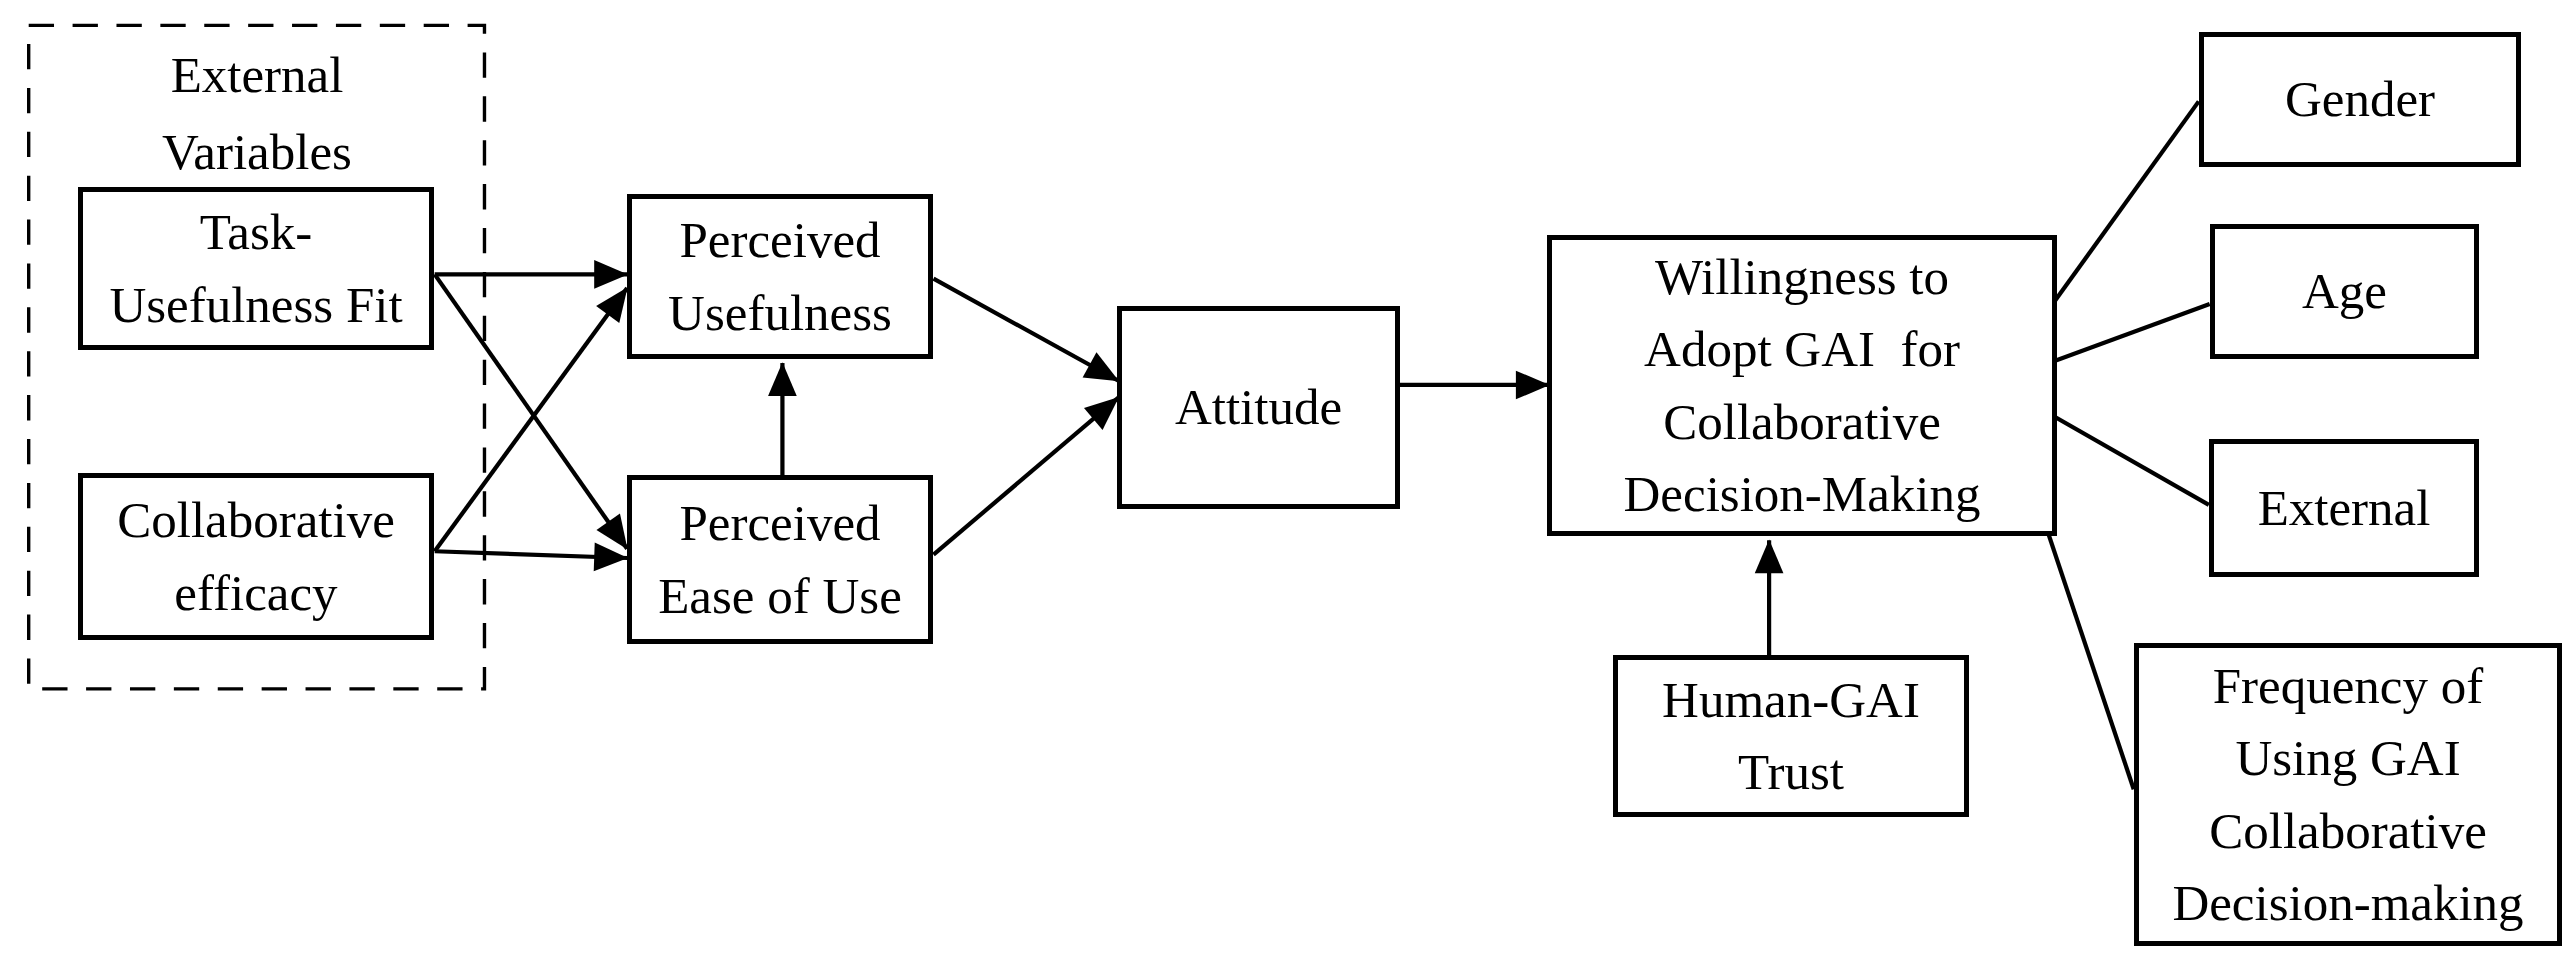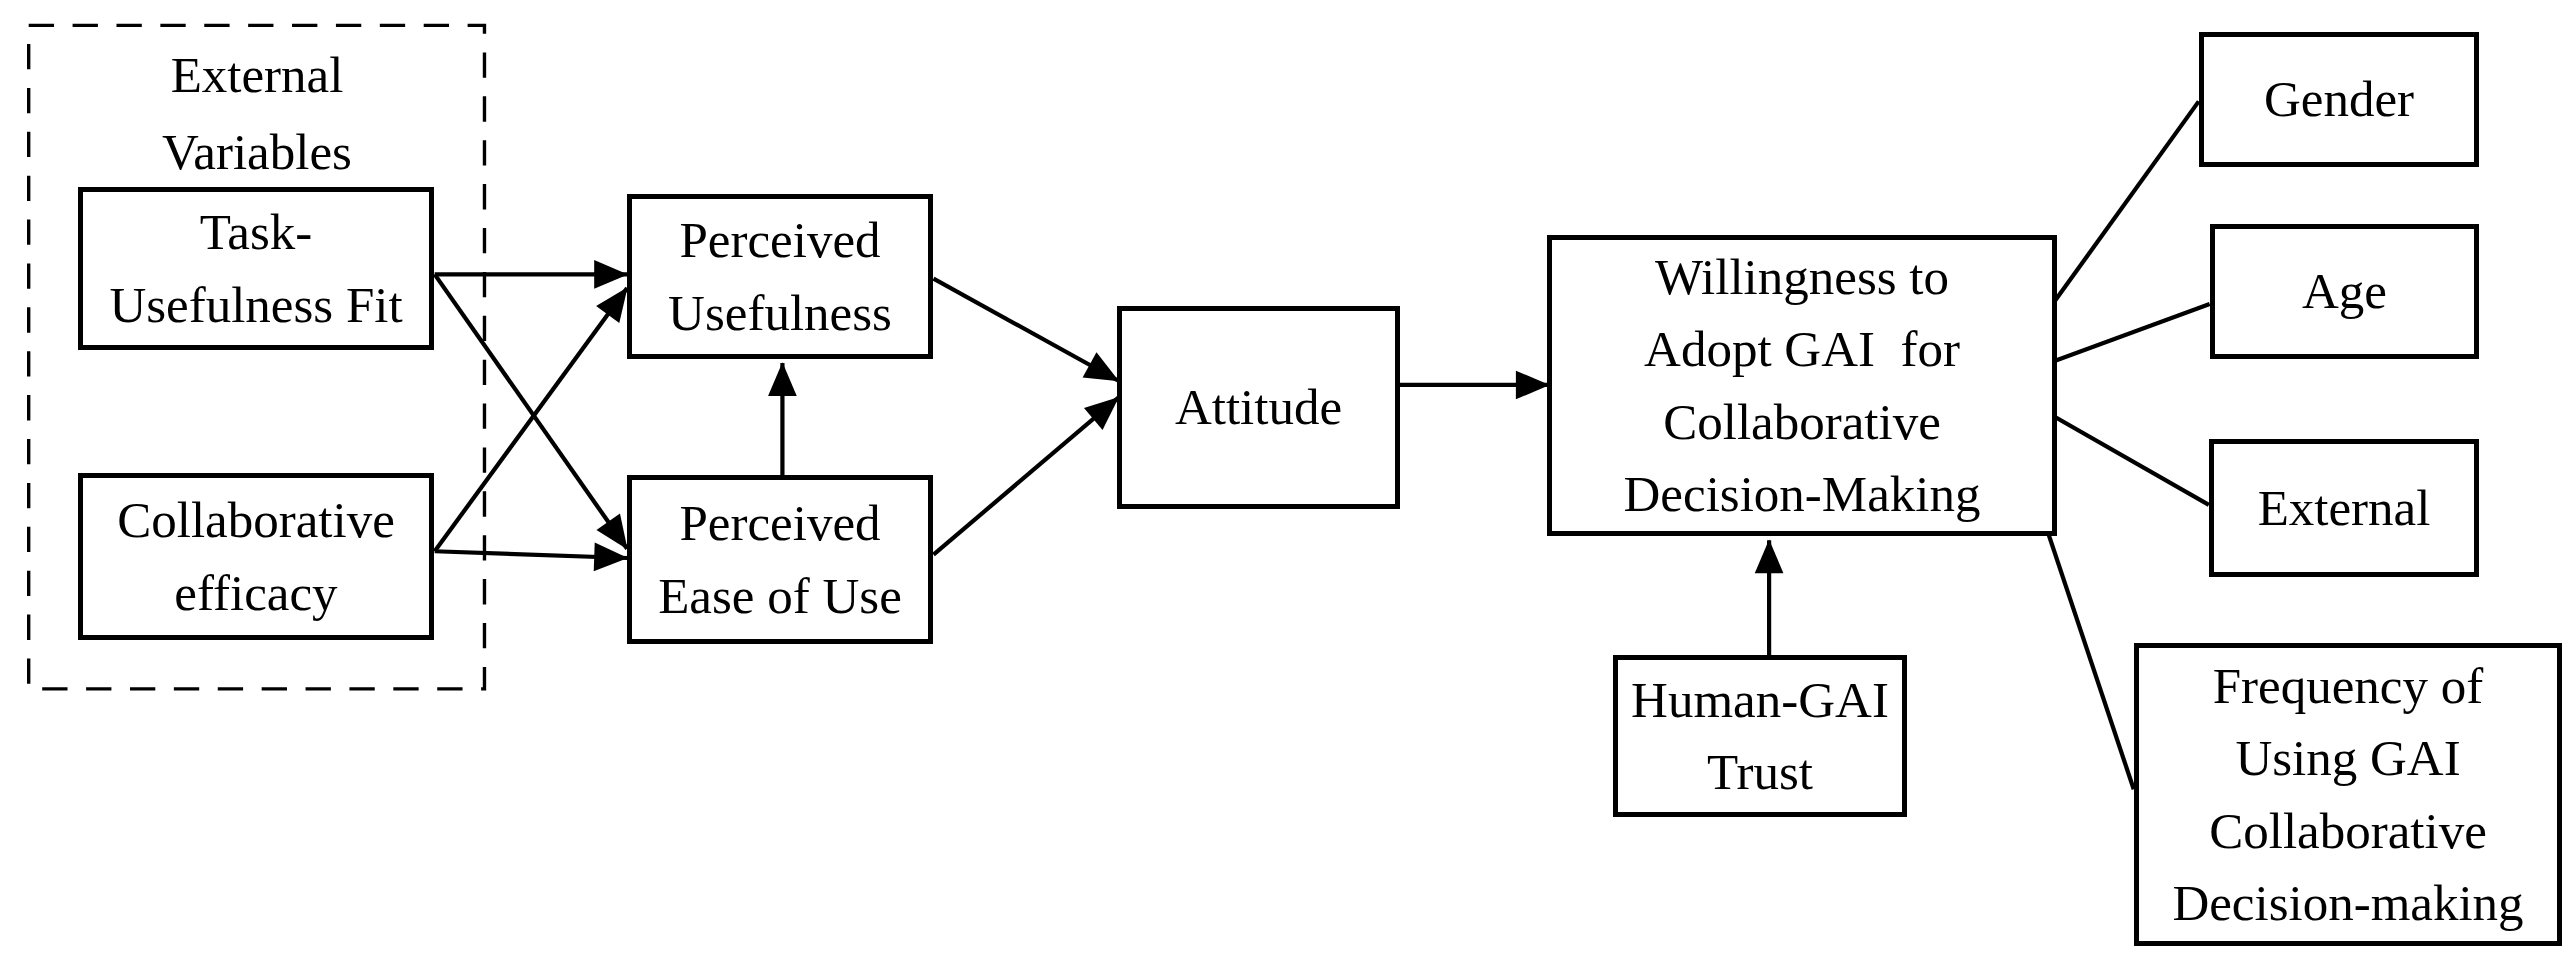--- a/index.html
+++ b/index.html
@@ -100,26 +100,26 @@
     <div class="line">Attitude</div>
   </div>
 
   <div class="node" style="left:1547px;top:235px;width:510px;height:301px">
     <div class="line">Willingness to</div>
     <div class="line">Adopt GAI  for</div>
     <div class="line">Collaborative</div>
     <div class="line">Decision-Making</div>
   </div>
 
-  <div class="node" style="left:1613px;top:655px;width:294px;height:162px">
+  <div class="node" style="left:1613px;top:655px;width:356px;height:162px">
     <div class="line">Human-GAI</div>
     <div class="line">Trust</div>
   </div>
 
-  <div class="node" style="left:2199px;top:32px;width:280px;height:135px">
+  <div class="node" style="left:2199px;top:32px;width:322px;height:135px">
     <div class="line">Gender</div>
   </div>
 
   <div class="node" style="left:2210px;top:224px;width:269px;height:135px">
     <div class="line">Age</div>
   </div>
 
   <div class="node" style="left:2209px;top:439px;width:270px;height:138px">
     <div class="line">External</div>
   </div>

